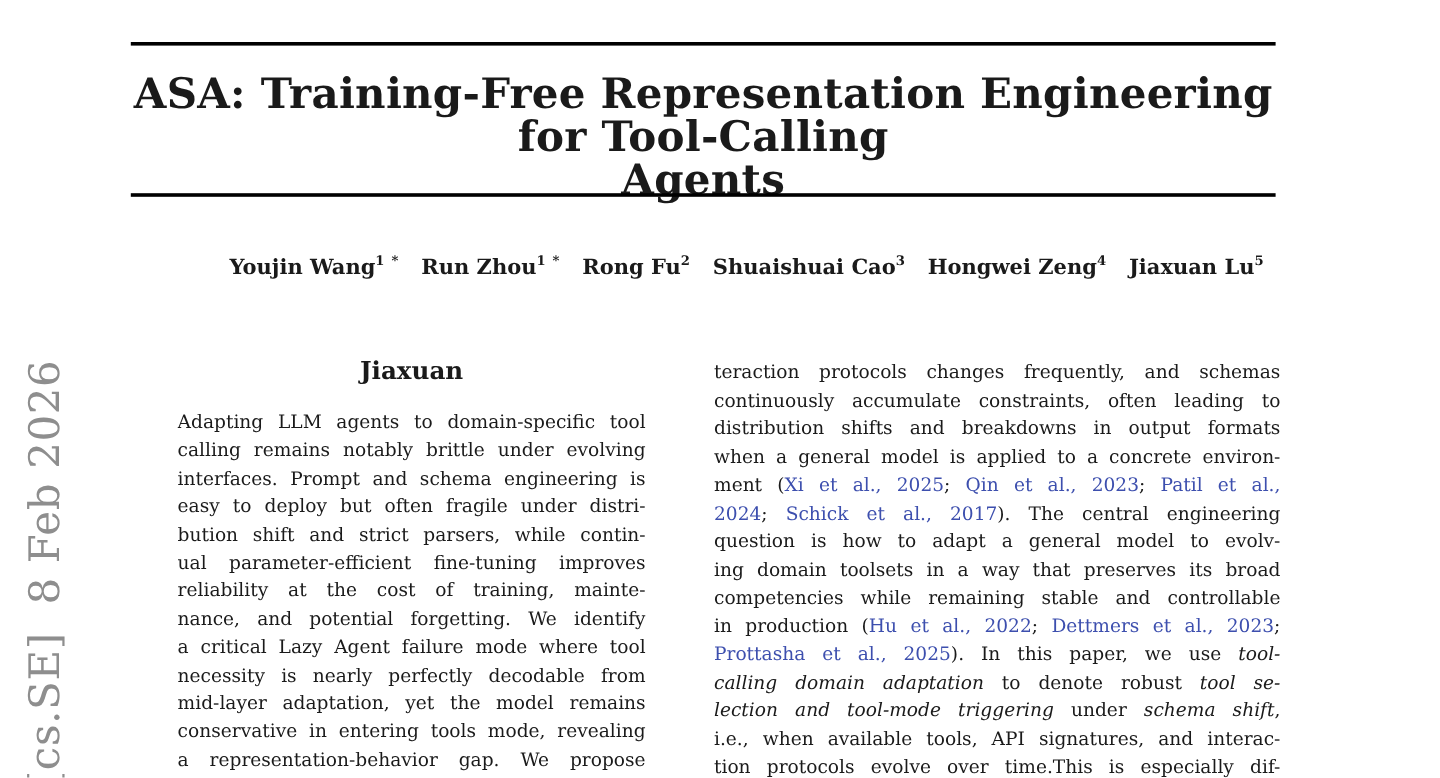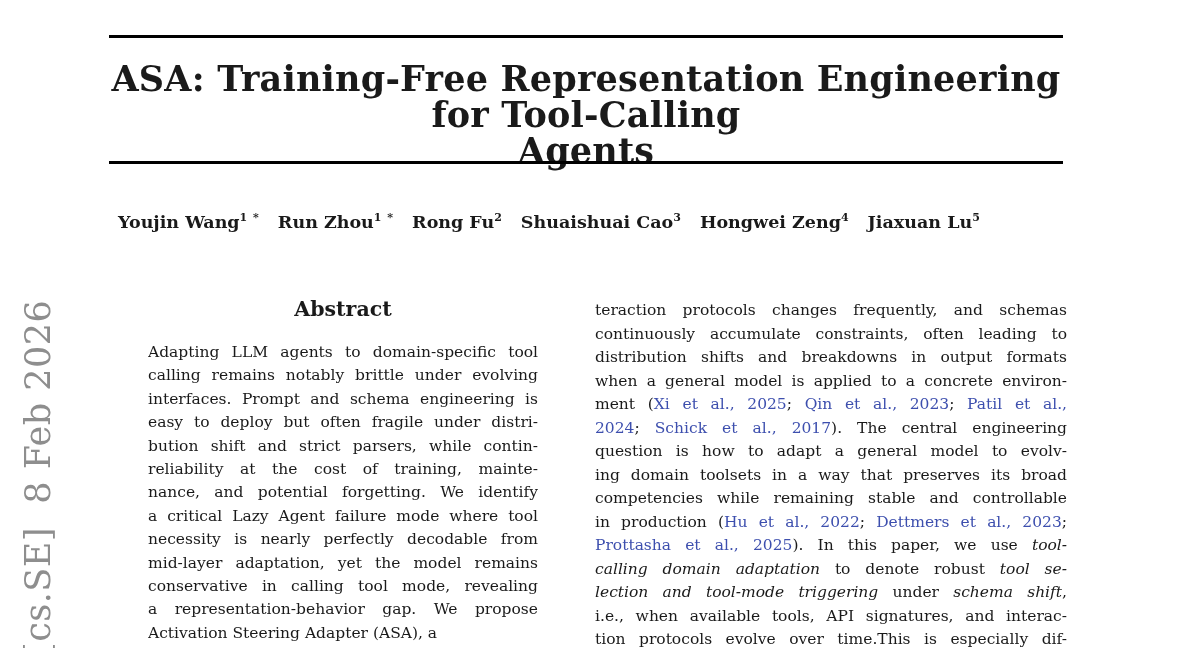--- a/index.html
+++ b/index.html
@@ -11,21 +11,21 @@
   .rule{position:absolute;left:109px;width:954px;background:#000;}
   .rule-top{top:35px;height:3px;}
   .rule-bottom{top:161px;height:2.5px;}
   .title{
     position:absolute;left:109px;width:954px;top:61px;
     text-align:center;font-weight:bold;font-size:35px;line-height:36px;
     letter-spacing:.2px;
   }
   .authors{
     position:absolute;left:109px;width:954px;top:204px;
-    text-align:left;font-weight:bold;font-size:17.5px;line-height:28px;
+    text-align:right;font-weight:bold;font-size:17.5px;line-height:28px;
   }
   .author{margin:0 9px;white-space:nowrap;}
   .author sup{font-size:11px;font-weight:bold;letter-spacing:1px;}
   .abstract-heading{
     position:absolute;left:148px;width:390px;top:297px;
     text-align:center;font-weight:bold;font-size:20.5px;
   }
   .col{position:absolute;font-size:15.5px;}
   .left-col{left:148px;top:341px;width:390px;line-height:23.4px;}
   .right-col{left:595px;top:299px;width:472px;line-height:23.5px;}
@@ -57,34 +57,35 @@
     <div>ASA: Training-Free Representation Engineering for Tool-Calling</div>
     <div>Agents</div>
   </div>
 
   <div class="rule rule-bottom"></div>
 
   <div class="authors">
     <div class="author-row" id="author-row1"><span class="author">Youjin Wang<sup>1 *</sup></span><span class="author">Run Zhou<sup>1 *</sup></span><span class="author">Rong Fu<sup>2</sup></span><span class="author">Shuaishuai Cao<sup>3</sup></span><span class="author">Hongwei Zeng<sup>4</sup></span><span class="author">Jiaxuan Lu<sup>5</sup></span></div>
   </div>
 
-  <div class="abstract-heading">Abstract</div>
+  <div class="abstract-heading">Jiaxuan</div>
 
   <div class="col left-col" id="abstract-body">
       <div class="tline"><span>Adapting LLM agents to domain-specific tool</span></div>
       <div class="tline"><span>calling remains notably brittle under evolving</span></div>
       <div class="tline"><span>interfaces. Prompt and schema engineering is</span></div>
       <div class="tline"><span>easy to deploy but often fragile under distri-</span></div>
       <div class="tline"><span>bution shift and strict parsers, while contin-</span></div>
+      <div class="tline"><span>ual parameter-efficient fine-tuning improves</span></div>
       <div class="tline"><span>reliability at the cost of training, mainte-</span></div>
       <div class="tline"><span>nance, and potential forgetting. We identify</span></div>
       <div class="tline"><span>a critical Lazy Agent failure mode where tool</span></div>
       <div class="tline"><span>necessity is nearly perfectly decodable from</span></div>
       <div class="tline"><span>mid-layer adaptation, yet the model remains</span></div>
-      <div class="tline"><span>conservative in calling tool mode, revealing</span></div>
+      <div class="tline"><span>conservative in entering tools mode, revealing</span></div>
       <div class="tline"><span>a representation-behavior gap. We propose</span></div>
       <div class="tline nojust"><span>Activation Steering Adapter (ASA), a</span></div>
     </div>
 
   <div class="col right-col" id="intro-body">
       <div class="tline"><span>teraction protocols changes frequently, and schemas</span></div>
       <div class="tline"><span>continuously accumulate constraints, often leading to</span></div>
       <div class="tline"><span>distribution shifts and breakdowns in output formats</span></div>
       <div class="tline"><span>when a general model is applied to a concrete environ-</span></div>
       <div class="tline"><span>ment (</span><span class="cite">Xi et al., 2025</span><span>; </span><span class="cite">Qin et al., 2023</span><span>; </span><span class="cite">Patil et al.,</span></div>

